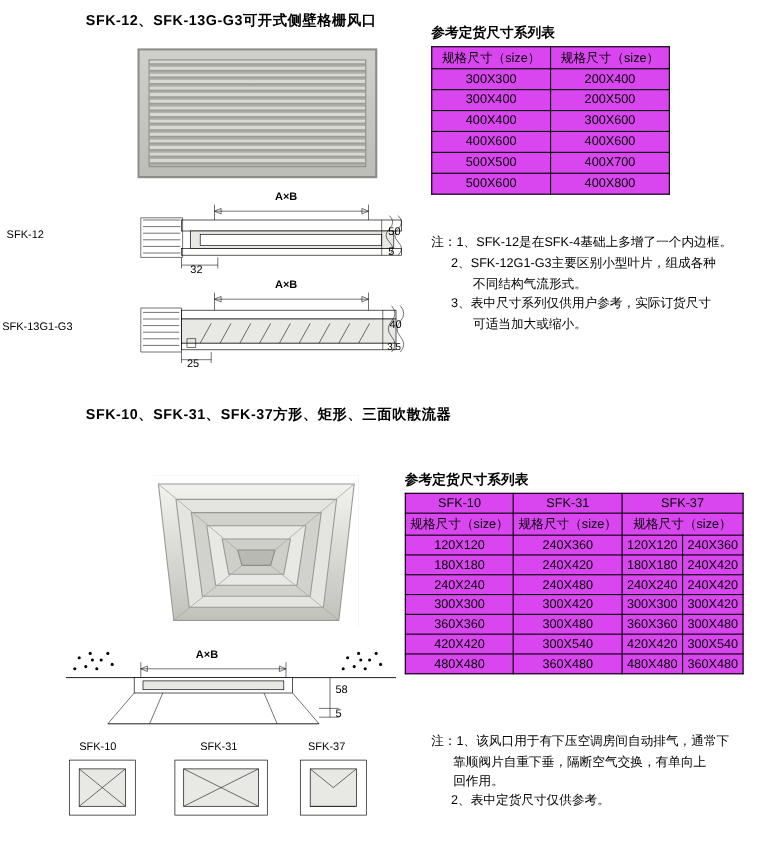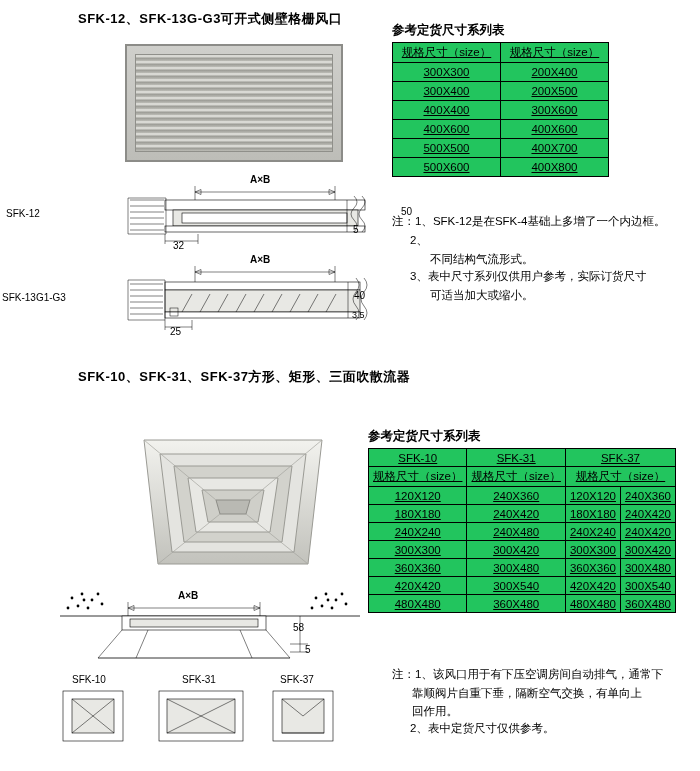--- a/index.html
+++ b/index.html
@@ -28,22 +28,21 @@
   .table-caption {
     font-size: 12.5px;
     font-weight: bold;
     margin-bottom: 5px;
   }
 
   
   table.spec {
     border-collapse: collapse;
     font-size: 11.5px;
-    background: #22c55e;
-    text-decoration: underline;
+    background: #d946ef;
   }
   table.spec th, table.spec td {
     border: 1px solid #000;
     text-align: center;
     padding: 2px 4px;
     font-weight: normal;
     white-space: nowrap;
   }
   table.spec th {
     font-weight: normal;
@@ -153,20 +152,21 @@
 </div>
 
 <div class="section notes" style="left:392px; top:213px; width:290px;">
   <div class="note-item">
     <span class="note-num">注：</span>
     <span class="note-num">1、</span>
     <span class="note-txt">SFK-12是在SFK-4基础上多增了一个内边框。</span>
   </div>
   <div class="note-item note-cont">
     <span class="note-num">2、</span>
+    <span class="note-txt">SFK-12G1-G3主要区别小型叶片，组成各种</span>
   </div>
   <div class="note-cont" style="padding-left:38px;">不同结构气流形式。</div>
   <div class="note-item note-cont">
     <span class="note-num">3、</span>
     <span class="note-txt">表中尺寸系列仅供用户参考，实际订货尺寸</span>
   </div>
   <div class="note-cont" style="padding-left:38px;">可适当加大或缩小。</div>
 </div>
 
 <div class="grille-photo" style="left:125px; top:44px; width:218px; height:118px;">
@@ -196,21 +196,21 @@
 
     <line class="dim" x1="95" y1="62" x2="95" y2="72"></line>
     <line class="dim" x1="128" y1="62" x2="128" y2="72"></line>
     <line class="dim" x1="95" y1="69" x2="128" y2="69"></line>
 
     <line class="dim" x1="277" y1="28" x2="277" y2="54"></line>
     <line class="dim" x1="277" y1="54" x2="277" y2="60"></line>
   </svg>
   <div class="lbl b" style="left:180px; top:2px;">A×B</div>
   <div class="lbl" style="left:-64px; top:36px;">SFK-12</div>
-  <div class="lbl" style="left:283px; top:34px;padding-left:48px;">50</div>
+  <div class="lbl" style="left:283px; top:34px;">50</div>
   <div class="lbl" style="left:283px; top:52px;">5</div>
   <div class="lbl" style="left:103px; top:68px;">32</div>
 </div>
 
 <div class="drawing" style="left:70px; top:258px; width:300px; height:86px;">
   <svg width="300" height="86" viewBox="0 0 300 86">
     <line class="dim" x1="125" y1="14" x2="265" y2="14"></line>
     <path class="dim" d="M125 14 l6 -2.5 v5 z" fill="#000"></path>
     <path class="dim" d="M265 14 l-6 -2.5 v5 z" fill="#000"></path>
     <line class="dim" x1="125" y1="8" x2="125" y2="24"></line>
@@ -388,21 +388,21 @@
       <circle cx="276" cy="18" r="1.4"></circle>
         <circle cx="262" cy="24" r="1.4"></circle>
       <circle cx="272" cy="26" r="1.4"></circle>
         <circle cx="252" cy="26" r="1.4"></circle>
       <circle cx="282" cy="12" r="1.4"></circle>
         <circle cx="286" cy="22" r="1.4"></circle>
       <circle cx="268" cy="18" r="1.4"></circle>
     </g>
   </svg>
   <div class="lbl b" style="left:118px; top:8px;">A×B</div>
-  <div class="lbl" style="left:233px; top:40px;">58</div>
+  <div class="lbl" style="left:245px; top:40px;">58</div>
   <div class="lbl" style="left:245px; top:62px;">5</div>
 </div>
 
 <div class="drawing" style="left:62px; top:690px; width:62px; height:52px;">
   <svg width="62" height="52" viewBox="0 0 62 52">
     <rect class="fillw" x="1" y="1" width="60" height="50"></rect>
     <rect class="fillg" x="10" y="9" width="42" height="34"></rect>
     <line class="ln-thin" x1="10" y1="9" x2="31" y2="26"></line>
     <line class="ln-thin" x1="52" y1="9" x2="31" y2="26"></line>
     <line class="ln-thin" x1="10" y1="43" x2="31" y2="26"></line>

